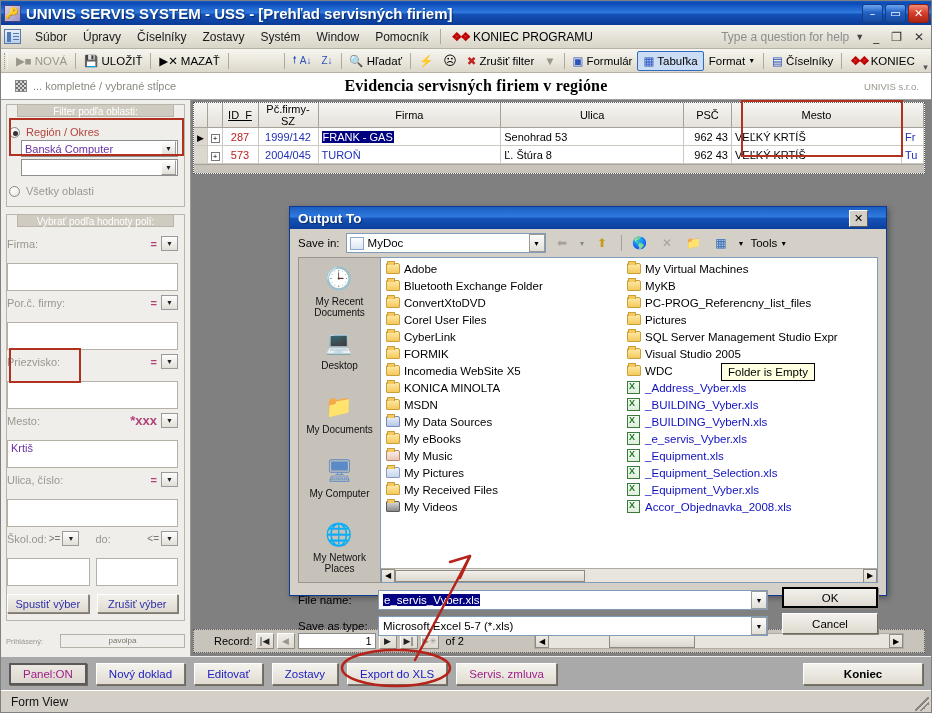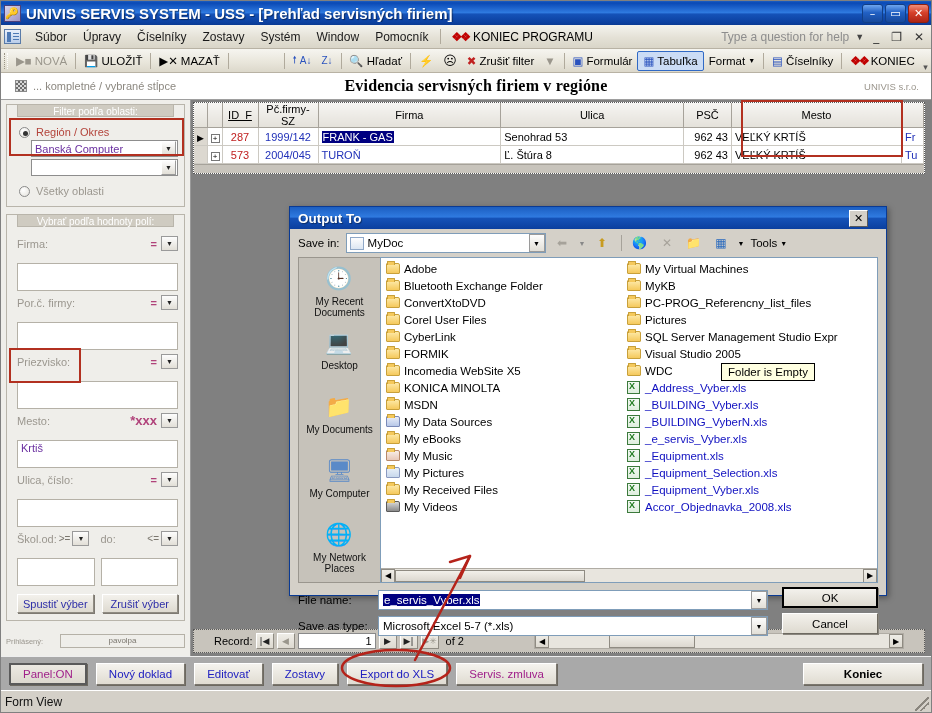--- a/index.html
+++ b/index.html
@@ -128,21 +128,21 @@
   .bodyarea{flex:1 1 auto;display:flex;position:relative;background:#d4d0c8;}
 
   
   .leftpanel{
     width:190px;flex:0 0 190px;background:#efeeea;
     border-right:1px solid #9a9a9a;position:relative;
     padding:4px 5px 0 5px;
   }
   .fieldset{
     border:1px solid #b9b5ab;background:#efeeea;margin-bottom:7px;position:relative;
-    padding:4px 6px 7px 10px;
+    padding:4px 6px 7px 0;
   }
   .fieldset > .legend{
     position:absolute;top:-1px;left:10px;right:10px;height:13px;
     background:#cfcbc1;color:#fff;font-size:10px;text-align:center;line-height:13px;
     border:1px solid #b9b5ab;
   }
   .fs-pad{height:13px;}
   .radio-row{display:flex;align-items:center;gap:6px;margin:4px 0 2px 2px;}
   .radio{
     width:11px;height:11px;border-radius:50%;border:1px solid #8a8a8a;
@@ -358,21 +358,21 @@
     box-shadow:1px 1px 0 #6d6960;
   }
   .cbtn.magenta{color:#a0208a;}
   .cbtn.black{color:#000;font-weight:bold;}
   .cbtn.sunken{border:2px solid #5a5a5a;color:#a0208a;background:linear-gradient(to bottom,#ece9e2,#dcd8cf);}
   .cbtn.koniec{margin-left:auto;width:120px;}
 
   
   .statusbar{
     height:22px;flex:0 0 22px;background:#d4d0c8;border-top:1px solid #fff;
-    display:flex;align-items:center;padding-left:4px;font-size:12px;color:#111;
+    display:flex;align-items:center;padding-left:10px;font-size:12px;color:#111;
     position:relative;
   }
   .resize-grip{
     position:absolute;right:2px;bottom:1px;width:14px;height:14px;
     background:
       linear-gradient(135deg,transparent 45%,#8a867e 45%,#8a867e 55%,transparent 55%),
       linear-gradient(135deg,transparent 65%,#8a867e 65%,#8a867e 75%,transparent 75%);
   }
 
   

